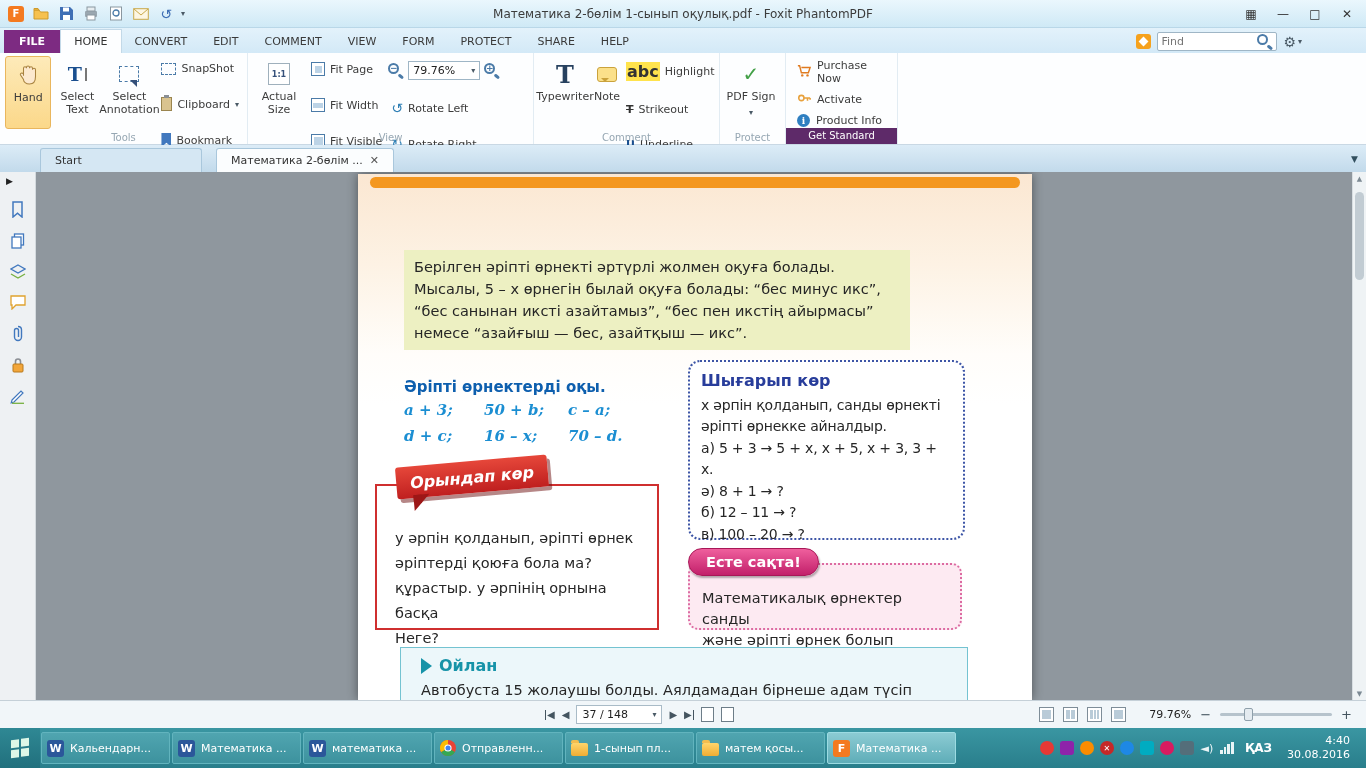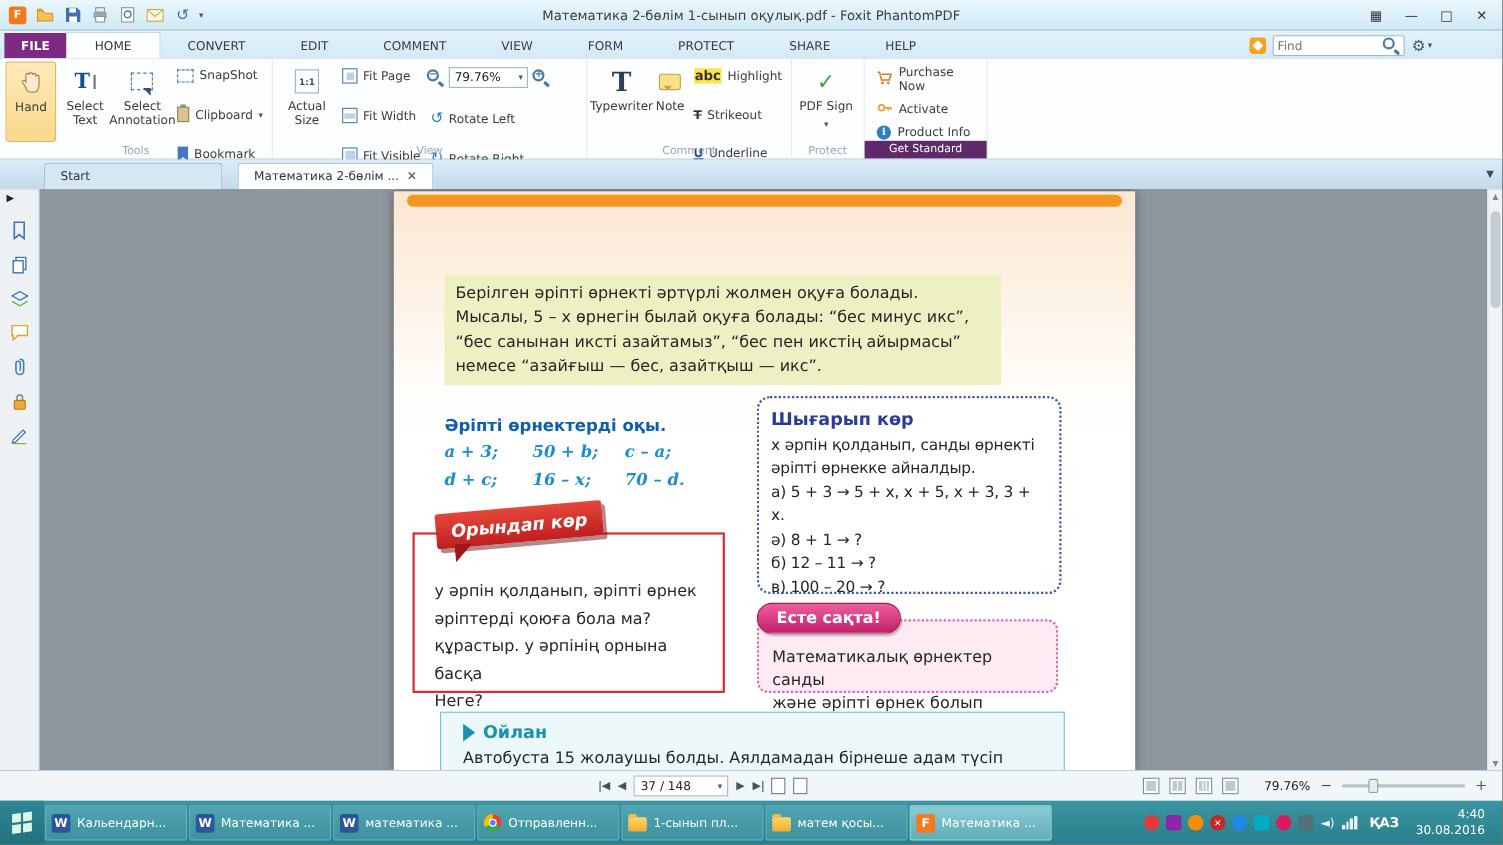--- a/index.html
+++ b/index.html
@@ -16,21 +16,21 @@
   display:flex;align-items:center;justify-content:center}
 .undoglyph{font-size:14px;color:#3f6fb5}
 .qcaret{font-size:8px;color:#4a5a66}
 .wtitle{position:absolute;left:0;right:0;text-align:center;font-size:12px;color:#3c3c3c}
 .wincontrols{margin-left:auto;display:flex;gap:6px;padding-right:6px;z-index:2}
 .winbtn{width:26px;height:20px;display:flex;align-items:center;justify-content:center;font-size:12px;color:#333}
 
 
 .tabrow{position:absolute;top:28px;left:0;right:0;height:25px;background:linear-gradient(#e3f2fb,#d3e9f7);
   display:flex;align-items:flex-end;padding-left:4px}
-.rtab{padding:5px 25px;font-size:11px;color:#3a3a3a}
+.rtab{padding:5px 13px;font-size:11px;color:#3a3a3a}
 .rtab.file{background:#7d2b82;color:#fff;font-weight:bold;padding:5px 15px}
 .rtab.active{background:#fdfeff;border:1px solid #c3d9e8;border-bottom:none;color:#333}
 .findarea{margin-left:auto;display:flex;align-items:center;gap:6px;margin-right:64px;padding-bottom:2px}
 .promoic{width:15px;height:15px;background:#f6a21d;border-radius:3px;display:flex;align-items:center;justify-content:center}
 .promoic i{width:7px;height:7px;background:#fff;transform:rotate(45deg);display:block}
 .findbox{width:120px;height:19px;background:#fff;border:1px solid #9fb6c6;border-radius:2px;
   display:flex;align-items:center;padding:0 3px}
 .findbox input{border:none;outline:none;width:96px;font-size:11px;font-family:inherit;color:#333;background:transparent}
 .mag{position:relative;width:16px;height:16px;flex:none}
 .mag .lens{width:11px;height:11px;border:2px solid #4b7ba8;border-radius:50%;display:flex;align-items:center;
@@ -62,21 +62,21 @@
   font-size:8px;font-weight:bold;color:#35507a}
 .fitic{width:14px;height:14px;border:1px solid #4b7ba8;background:#fff;flex:none;display:flex;align-items:center;justify-content:center}
 .fitic i{display:block;width:7px;height:7px;background:#bcd3e6}
 .zoomrow{display:flex;align-items:center;gap:4px}
 .zoomcombo{width:72px;height:19px;background:#fff;border:1px solid #9fb6c6;display:flex;align-items:center;padding:0 4px;font-size:11px;color:#222}
 .zoomcombo .c{margin-left:auto;font-size:8px;color:#4a5a66}
 .rot{font-size:14px;color:#2e7fb5;line-height:1}
 .ic-type{font-family:"DejaVu Serif",serif;font-size:24px;color:#27415f;font-weight:bold}
 .ic-note{width:20px;height:15px;background:#fbe08a;border:1px solid #caa23c;border-radius:3px;position:relative}
 .ic-note::after{content:"";position:absolute;left:3px;bottom:-5px;border:4px solid transparent;border-top-color:#caa23c}
-.hl{font-size:12px;font-weight:bold;background:#ffe34d;padding:0 1px;color:#333}
+.hl{font-size:16px;font-weight:bold;background:#ffe34d;padding:0 1px;color:#333}
 .st{font-size:11px;font-weight:bold;text-decoration:line-through;color:#333}
 .un{font-size:11px;font-weight:bold;text-decoration:underline;color:#1a4f8f}
 .ic-sign{font-size:20px;color:#43a047;font-weight:bold;line-height:1}
 .capt{font-size:8px;color:#4a5a66}
 .gs-row{display:flex;align-items:center;gap:6px;font-size:11px;color:#3c3c3c;padding:3px 6px}
 .gs-banner{position:absolute;bottom:0;left:0;right:0;height:16px;background:#5e2a69;color:#fff;text-align:center;
   font-size:10px;line-height:16px}
 .infodot{width:13px;height:13px;border-radius:50%;background:#2f7fc1;color:#fff;font-size:9px;font-weight:bold;
   display:flex;align-items:center;justify-content:center;font-family:"DejaVu Serif",serif}
 

